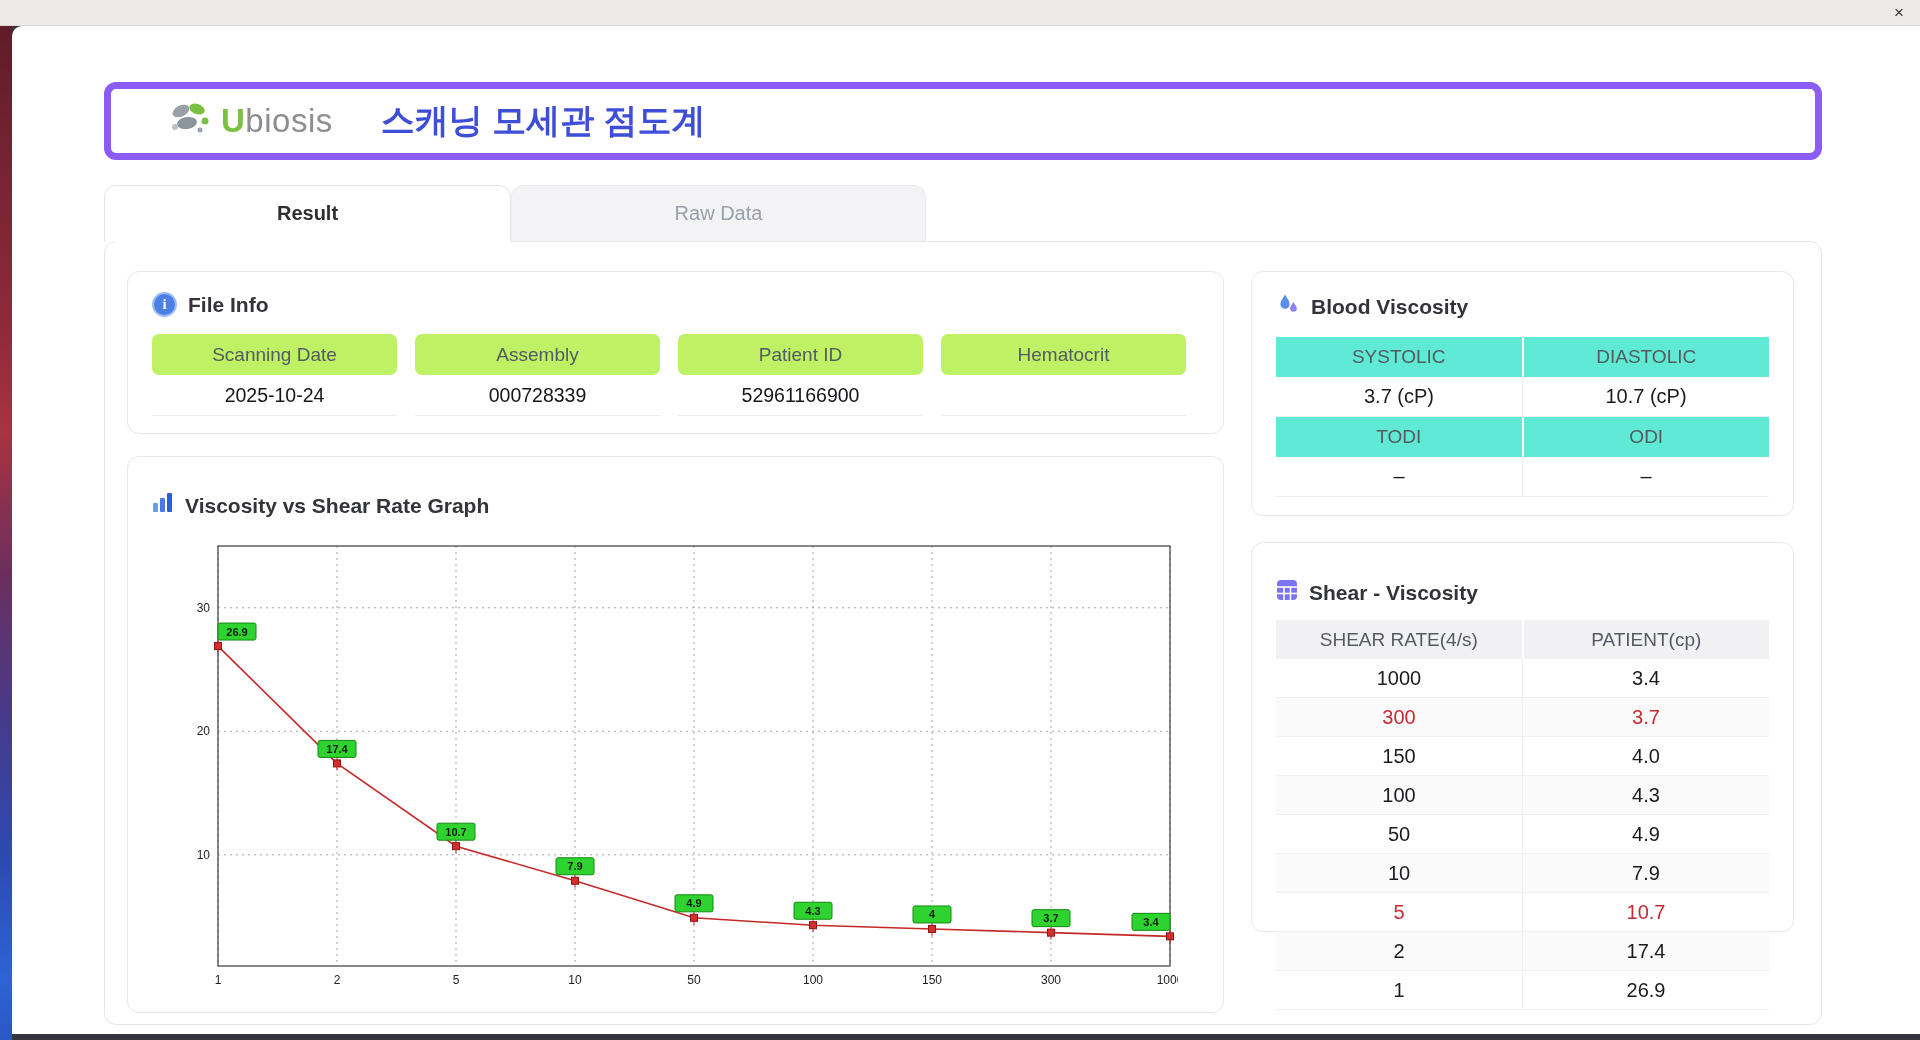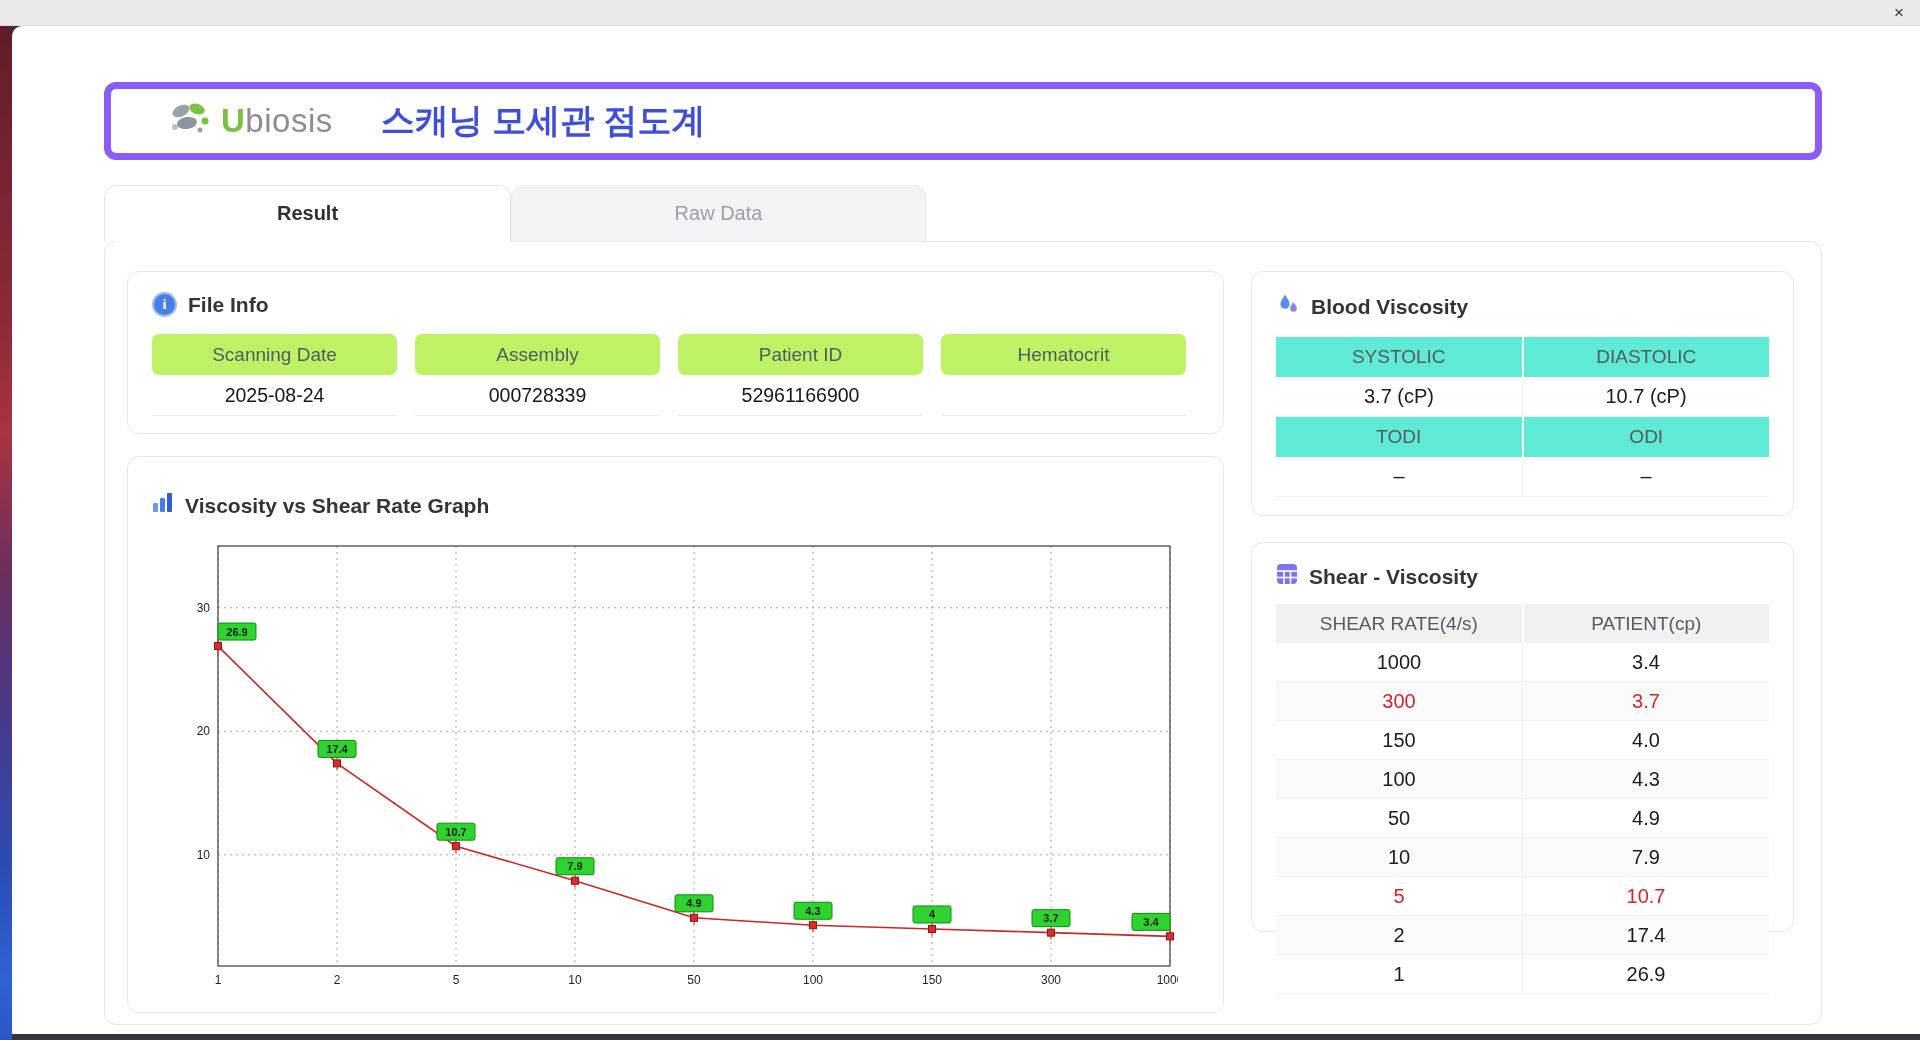--- a/index.html
+++ b/index.html
@@ -109,21 +109,21 @@
   .bv-row { display: flex; height: 40px; }
   .bv-cell {
     flex: 1; display: flex; align-items: center; justify-content: center; font-size: 19px;
   }
   .bv-head .bv-cell { background: #5eead4; color: #555a62; }
   .bv-head .bv-cell:first-child { border-right: 2px solid #fff; }
   .bv-vals .bv-cell { color: #1b1b20; font-size: 20px; border-bottom: 1px solid #efeff3; }
   .bv-vals .bv-cell:first-child { border-right: 1px solid #efeff3; }
 
   
-  .shear-card { height: 390px; padding: 20px 24px; }
+  .shear-card { height: 390px; padding: 36px 24px; }
   .st-table { margin-top: 14px; }
   .st-row { display: flex; height: 39px; }
   .st-head .st-cell { background: #f1f1f4; color: #555a62; font-size: 19px; }
   .st-head .st-cell:first-child { border-right: 2px solid #fff; }
   .st-cell {
     flex: 1; display: flex; align-items: center; justify-content: center;
     font-size: 20px; color: #1b1b20;
   }
   .st-body .st-row { border-bottom: 1px solid #f0f0f4; }
   .st-body .st-cell:first-child { border-right: 1px solid #f0f0f4; }
@@ -166,21 +166,21 @@
     <div class="col-left">
 
       <div class="card file-info-card">
         <div class="section-title">
           <span class="ico-info">i</span>
           <span>File Info</span>
         </div>
         <div class="fields-row">
             <div class="field-group">
               <div class="field-label">Scanning Date</div>
-              <div class="field-value">2025-08-24</div>
+              <div class="field-value">2025-10-24</div>
             </div>
             <div class="field-group">
               <div class="field-label">Assembly</div>
               <div class="field-value">000728339</div>
             </div>
             <div class="field-group">
               <div class="field-label">Patient ID</div>
               <div class="field-value">52961166900</div>
             </div>
             <div class="field-group">

